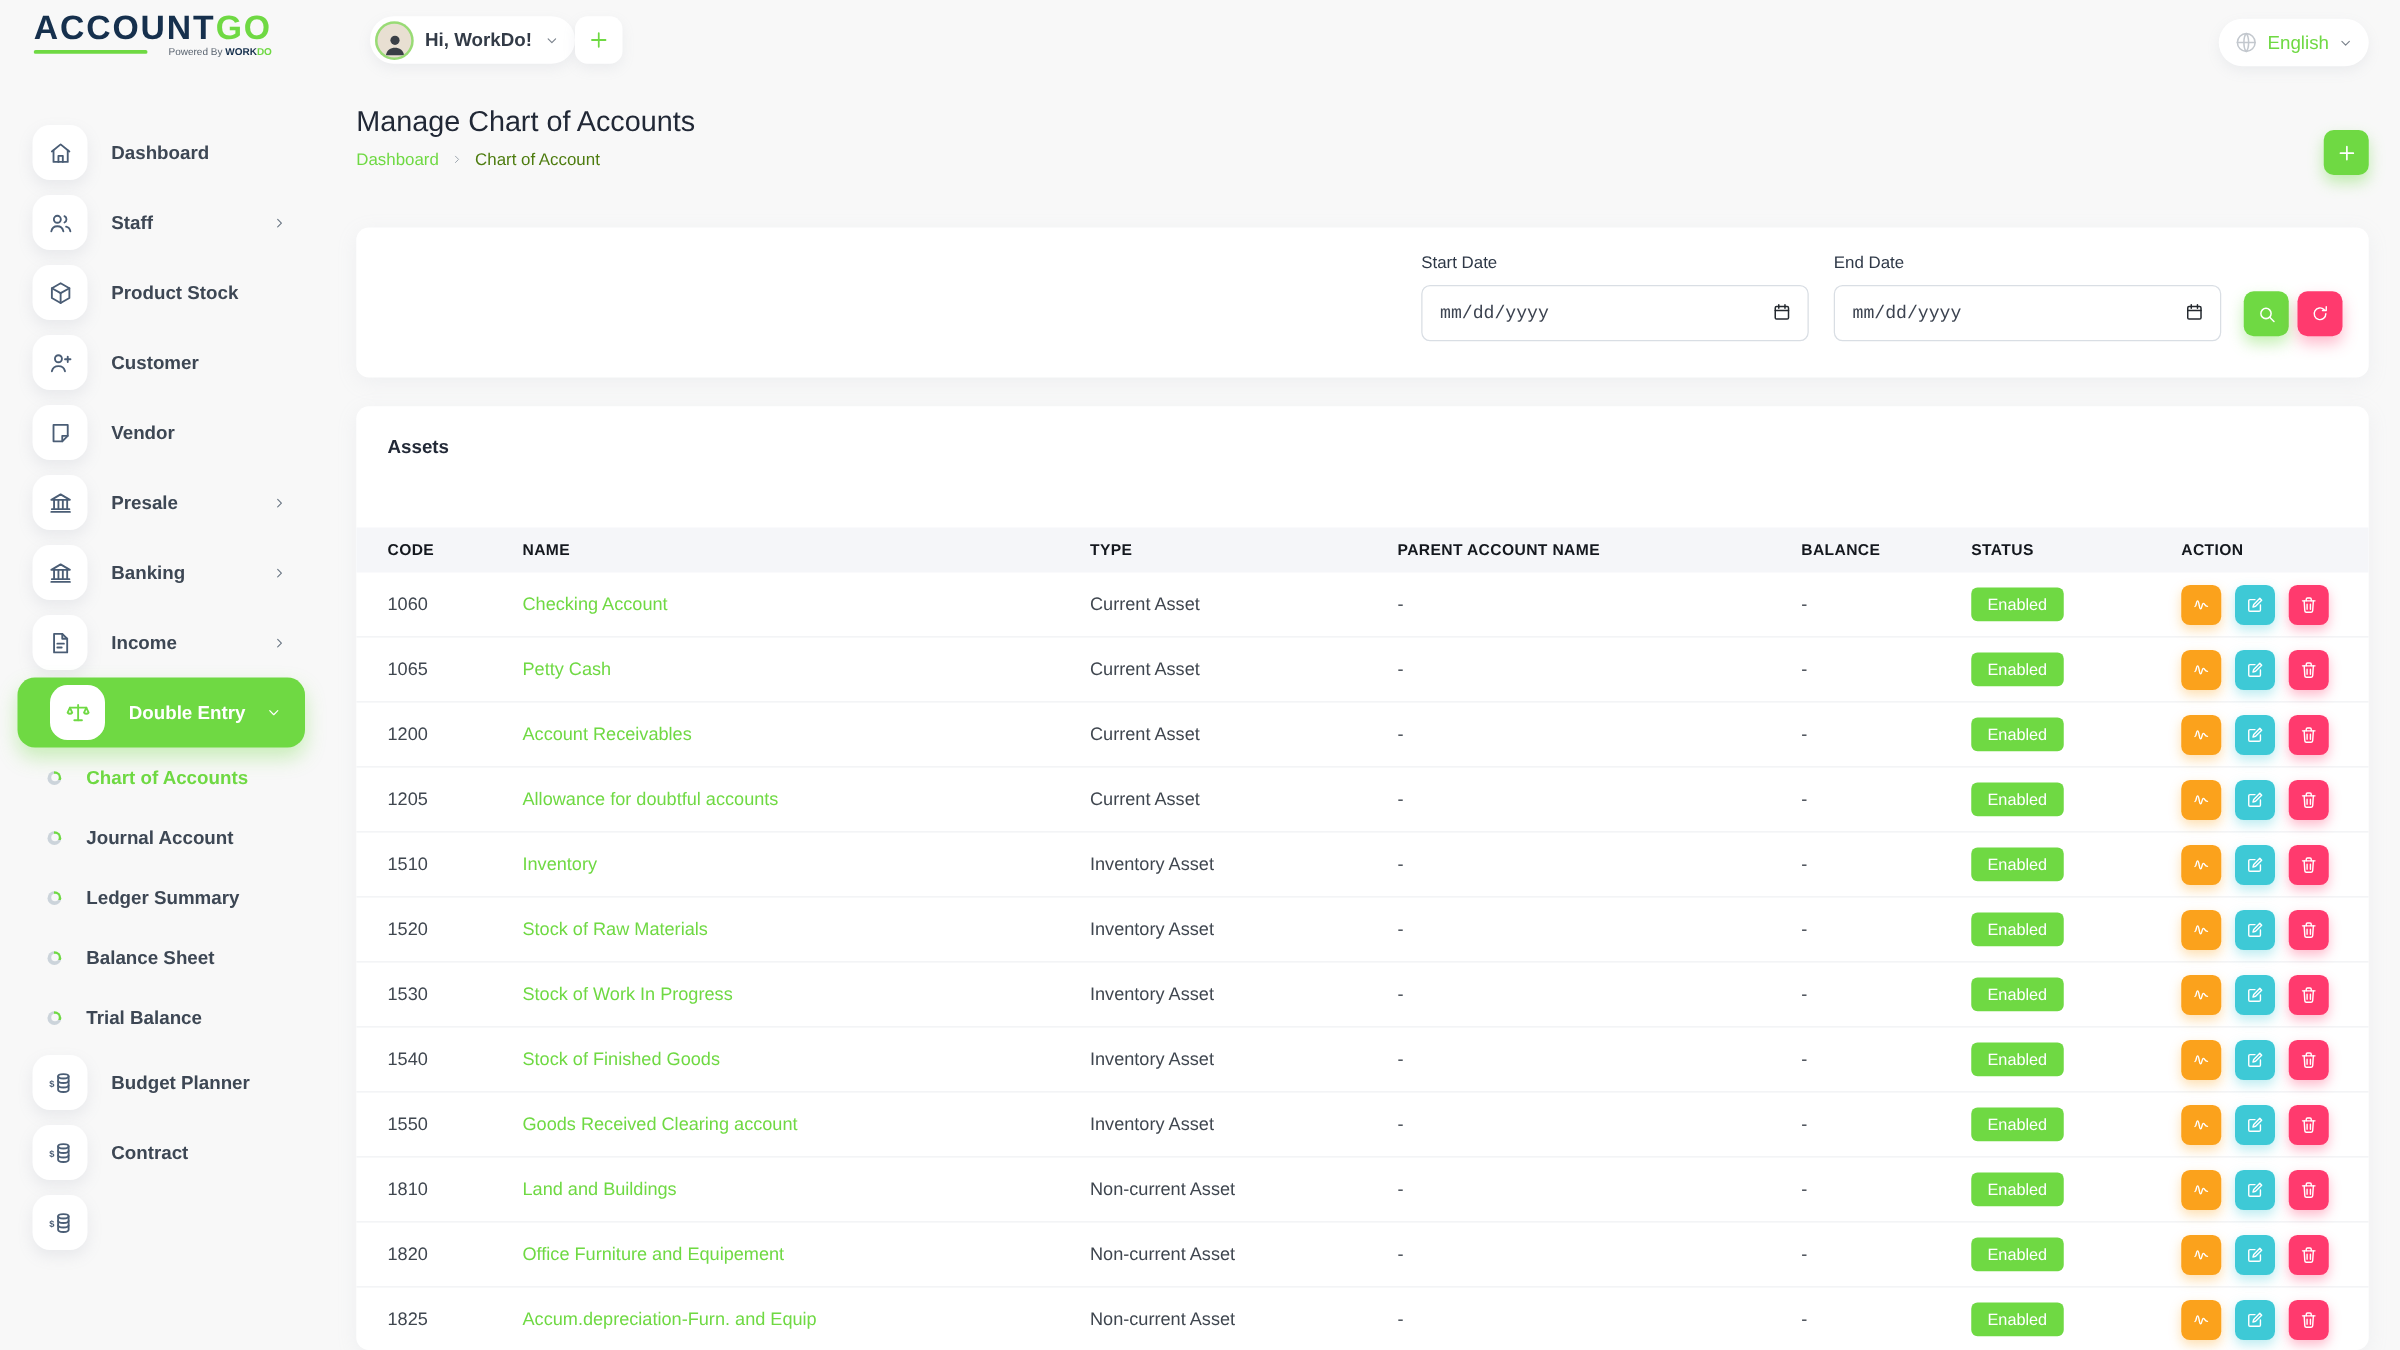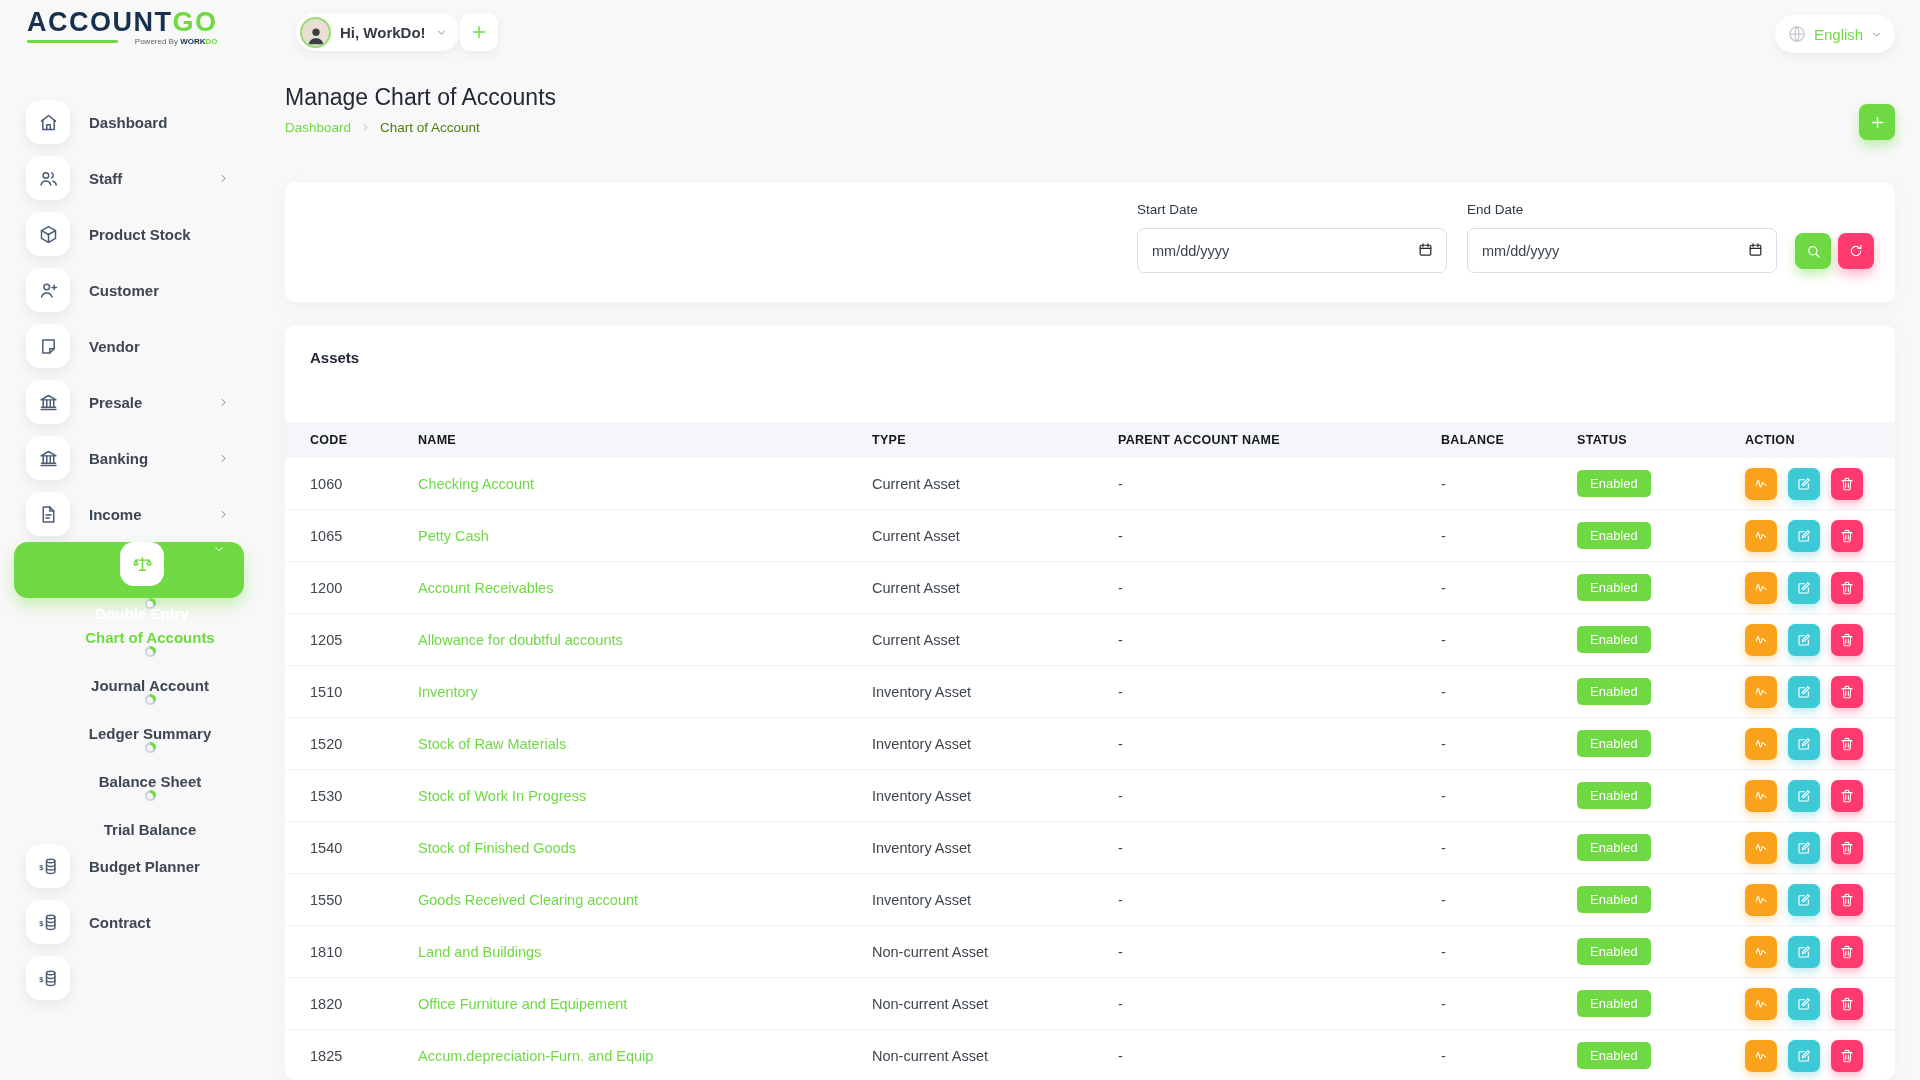--- a/index.html
+++ b/index.html
@@ -34,25 +34,25 @@
   .lang-label{font-size:15px;color:#6fd943;}
   
   .sidebar{position:absolute;left:0;top:60px;width:262px;padding-top:34px;}
   .s-item{height:56px;display:flex;align-items:center;gap:19px;padding-left:26px;position:relative;cursor:pointer;}
   .s-tile{width:44px;height:44px;background:#fff;border-radius:14px;box-shadow:0 5px 12px rgba(140,150,165,.15);
     display:flex;align-items:center;justify-content:center;color:#4a5d75;flex:0 0 auto;}
   .s-tile svg{width:21px;height:21px;}
   .s-label{font-size:15px;font-weight:600;color:#3d4754;}
   .s-chev{position:absolute;right:32px;color:#6b7785;}
   .s-item.active{margin:0 18px 0 14px;background:#6fd943;border-radius:14px;
-    box-shadow:0 8px 16px rgba(111,217,67,.35);flex-direction:column;}
+    box-shadow:0 8px 16px rgba(111,217,67,.35);}
   .s-item.active .s-tile{box-shadow:none;color:#6fd943;}
   .s-item.active .s-label{color:#fff;font-weight:700;}
   .s-item.active .s-chev{color:#fff;right:18px;}
-  .s-sub{height:48px;display:flex;align-items:center;gap:20px;padding-left:38px;cursor:pointer;flex-direction:column;}
+  .s-sub{height:48px;display:flex;align-items:center;gap:20px;padding-left:38px;cursor:pointer;}
   .s-dot{width:11px;height:11px;border-radius:50%;position:relative;flex:0 0 auto;
     background:conic-gradient(#6fd943 0deg 110deg,#ccd4db 110deg 360deg);}
   .s-dot::after{content:"";position:absolute;inset:2.5px;border-radius:50%;background:#f8f8f8;}
   .s-sub-label{font-size:15px;font-weight:600;color:#3d4754;}
   .s-sub.active .s-sub-label{color:#6fd943;font-weight:700;}
   
   .content{position:absolute;left:285px;top:60px;width:1610px;}
   .page-title{margin:24px 0 0 0;font-size:23px;font-weight:400;color:#212836;}
   .breadcrumb{margin-top:9px;display:flex;align-items:center;gap:9px;font-size:13.5px;}
   .bc-home{color:#6fd943;cursor:pointer;}
@@ -61,21 +61,21 @@
   .btn-green{width:36px;height:36px;border:none;border-radius:8px;background:#6fd943;color:#fff;
     display:flex;align-items:center;justify-content:center;cursor:pointer;box-shadow:0 6px 12px rgba(111,217,67,.4);padding:0;}
   .btn-pink{width:36px;height:36px;border:none;border-radius:8px;background:#ff3a6e;color:#fff;
     display:flex;align-items:center;justify-content:center;cursor:pointer;box-shadow:0 6px 12px rgba(255,58,110,.35);padding:0;}
   .page-add{position:absolute;right:0;top:44px;}
   .card{position:absolute;left:0;background:#fff;border-radius:10px;box-shadow:0 4px 16px rgba(175,185,200,.13);}
   .filter-card{top:122px;width:1610px;height:120px;}
   .f-label{position:absolute;font-size:13.5px;color:#2e3847;}
   .f-input-wrap{position:absolute;width:310px;height:45px;}
   .f-input{width:100%;height:100%;border:1px solid #d9dee4;border-radius:7px;padding:0 44px 0 14px;
-    font-size:14.5px;color:#2e3440;font-family:Liberation Sans, sans-serif;background:#fff;}
+    font-size:14.5px;color:#2e3440;font-family:Liberation Mono, monospace;background:#fff;}
   .f-input::placeholder{color:#3c4350;opacity:1;}
   .f-cal{position:absolute;right:13px;top:13px;color:#24292f;pointer-events:none;}
   .lbl-start{left:852px;top:20px;}  .inp-start{left:852px;top:46px;}
   .lbl-end{left:1182px;top:20px;}   .inp-end{left:1182px;top:46px;}
   .btn-search{position:absolute;left:1510px;top:51px;}
   .btn-reset{position:absolute;left:1553px;top:51px;}
   .table-card{top:265px;width:1610px;height:755px;overflow:hidden;}
   .section-title{position:absolute;left:25px;top:24px;font-size:15px;font-weight:700;color:#212836;}
   .thead{position:absolute;left:0;right:0;top:97px;height:36px;background:#f5f6f9;
     display:grid;grid-template-columns:108px 454px 246px 323px 136px 168px 1fr;align-items:center;padding:0 25px;}

